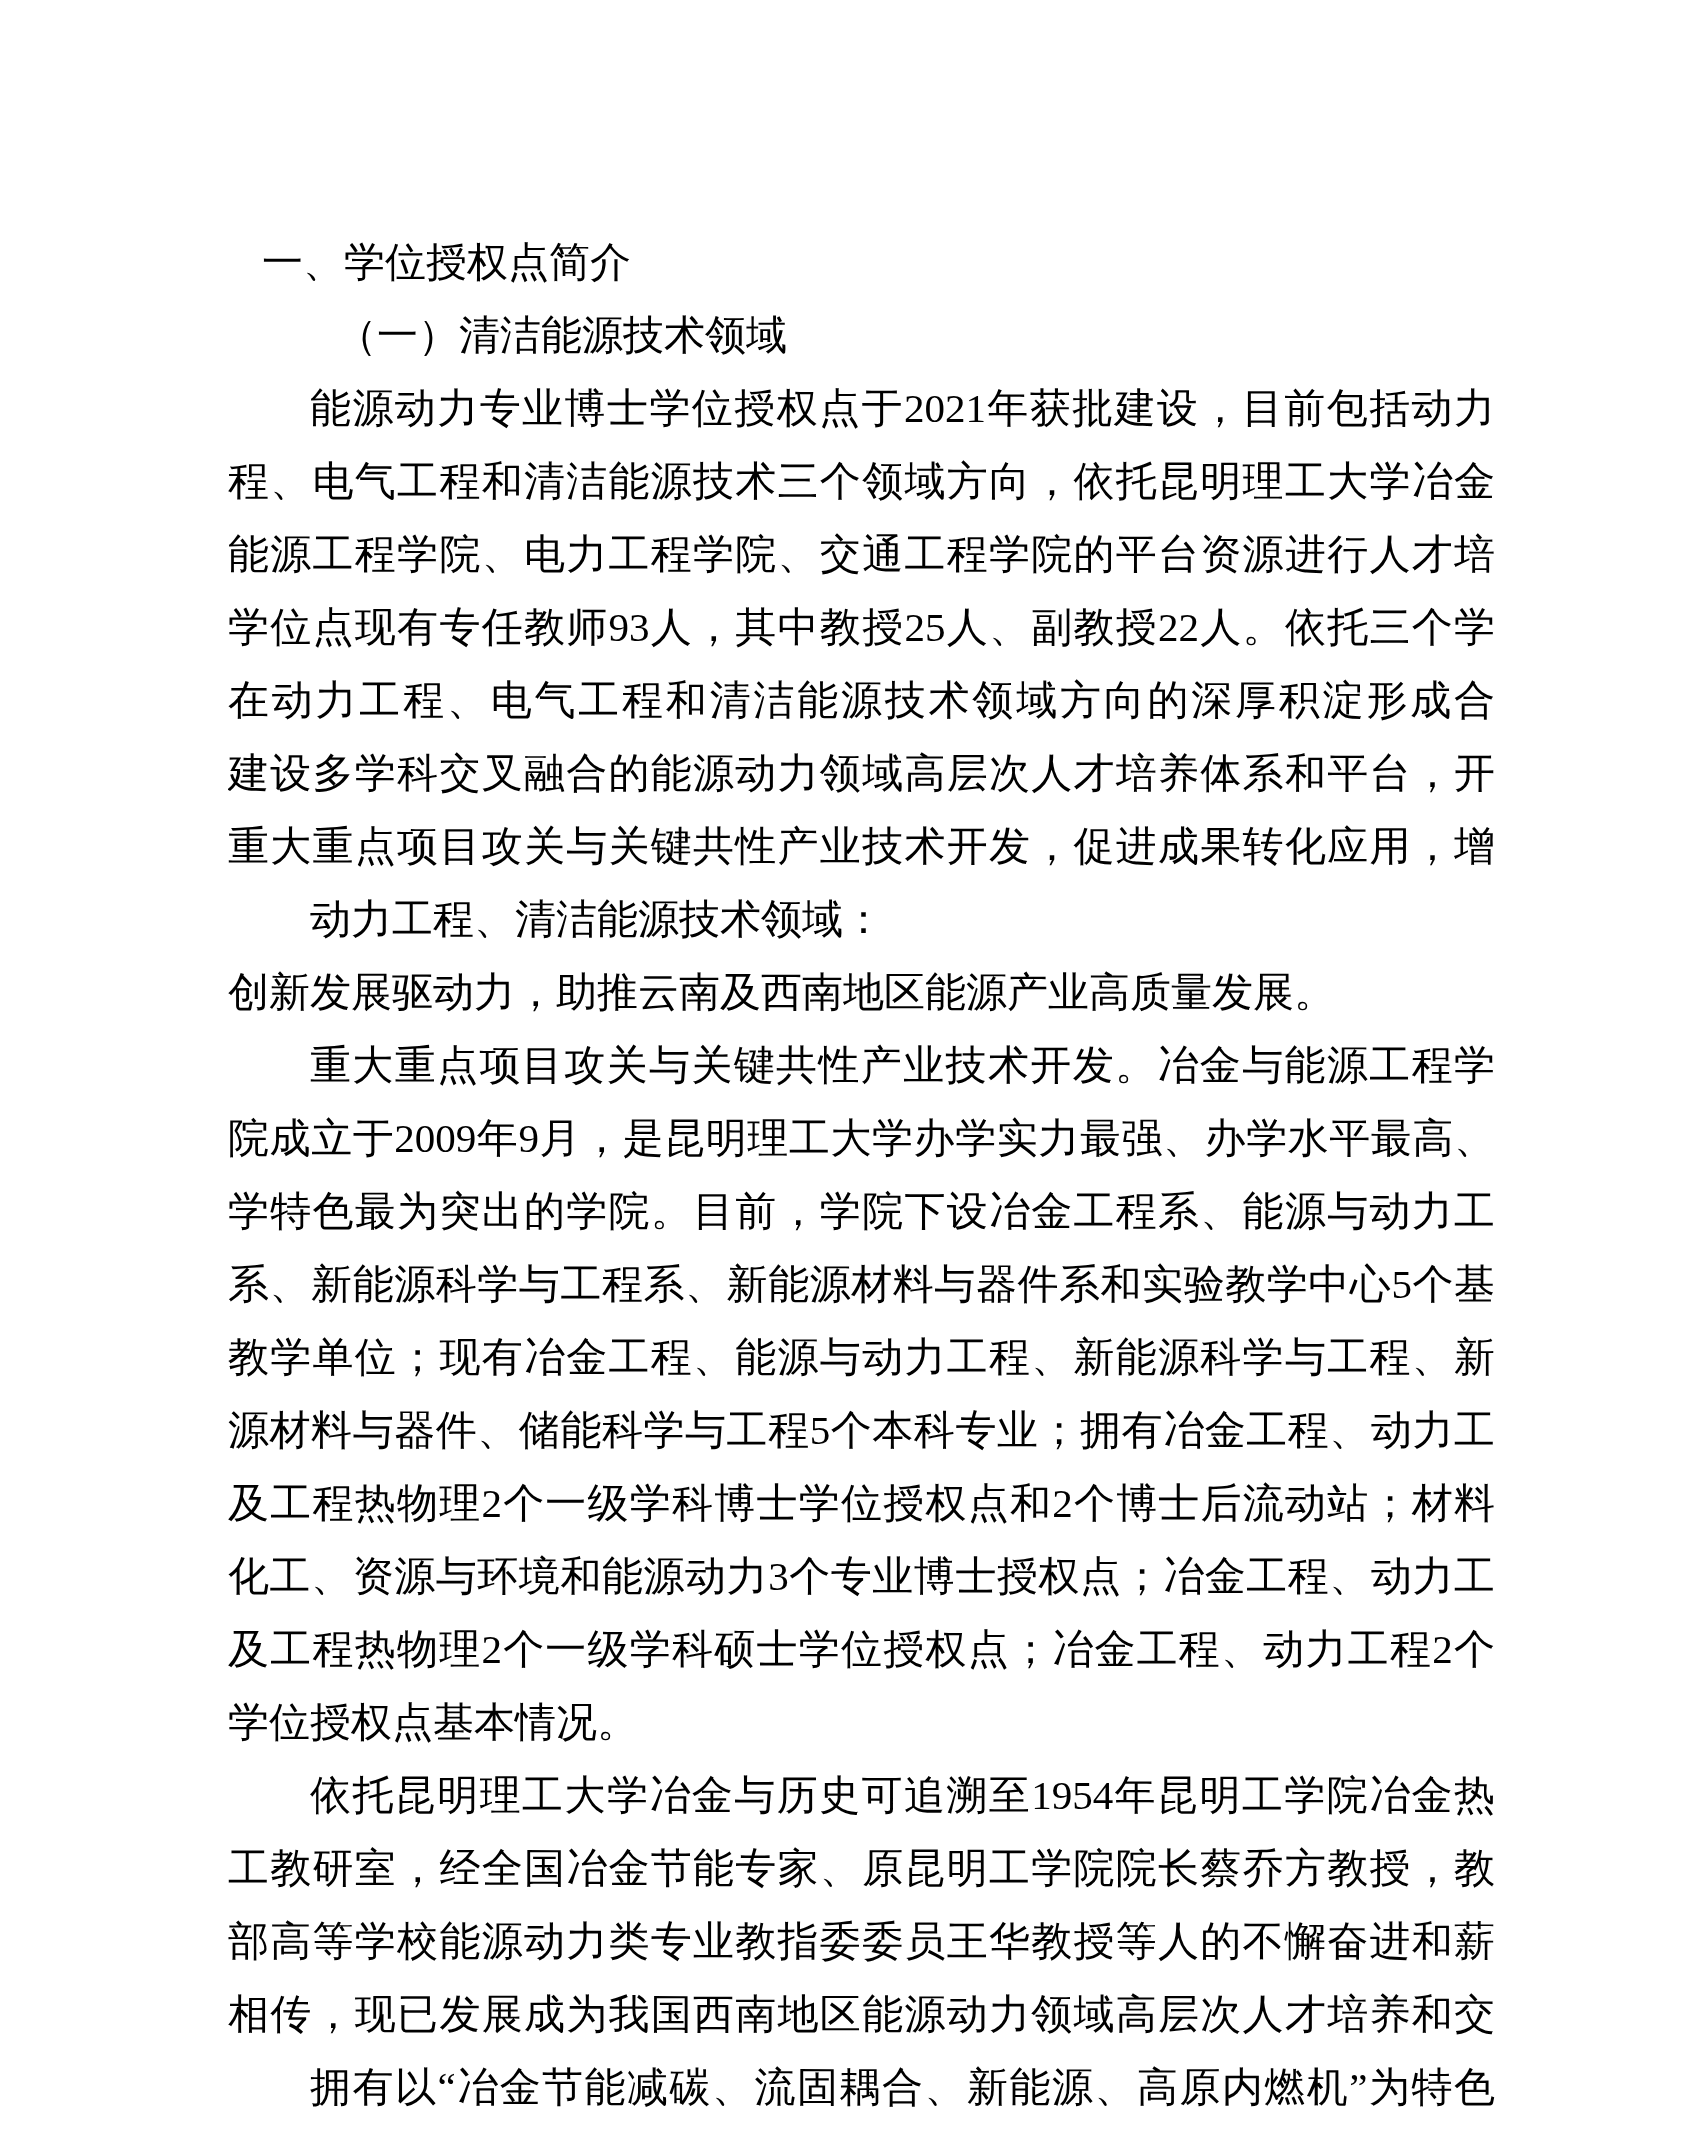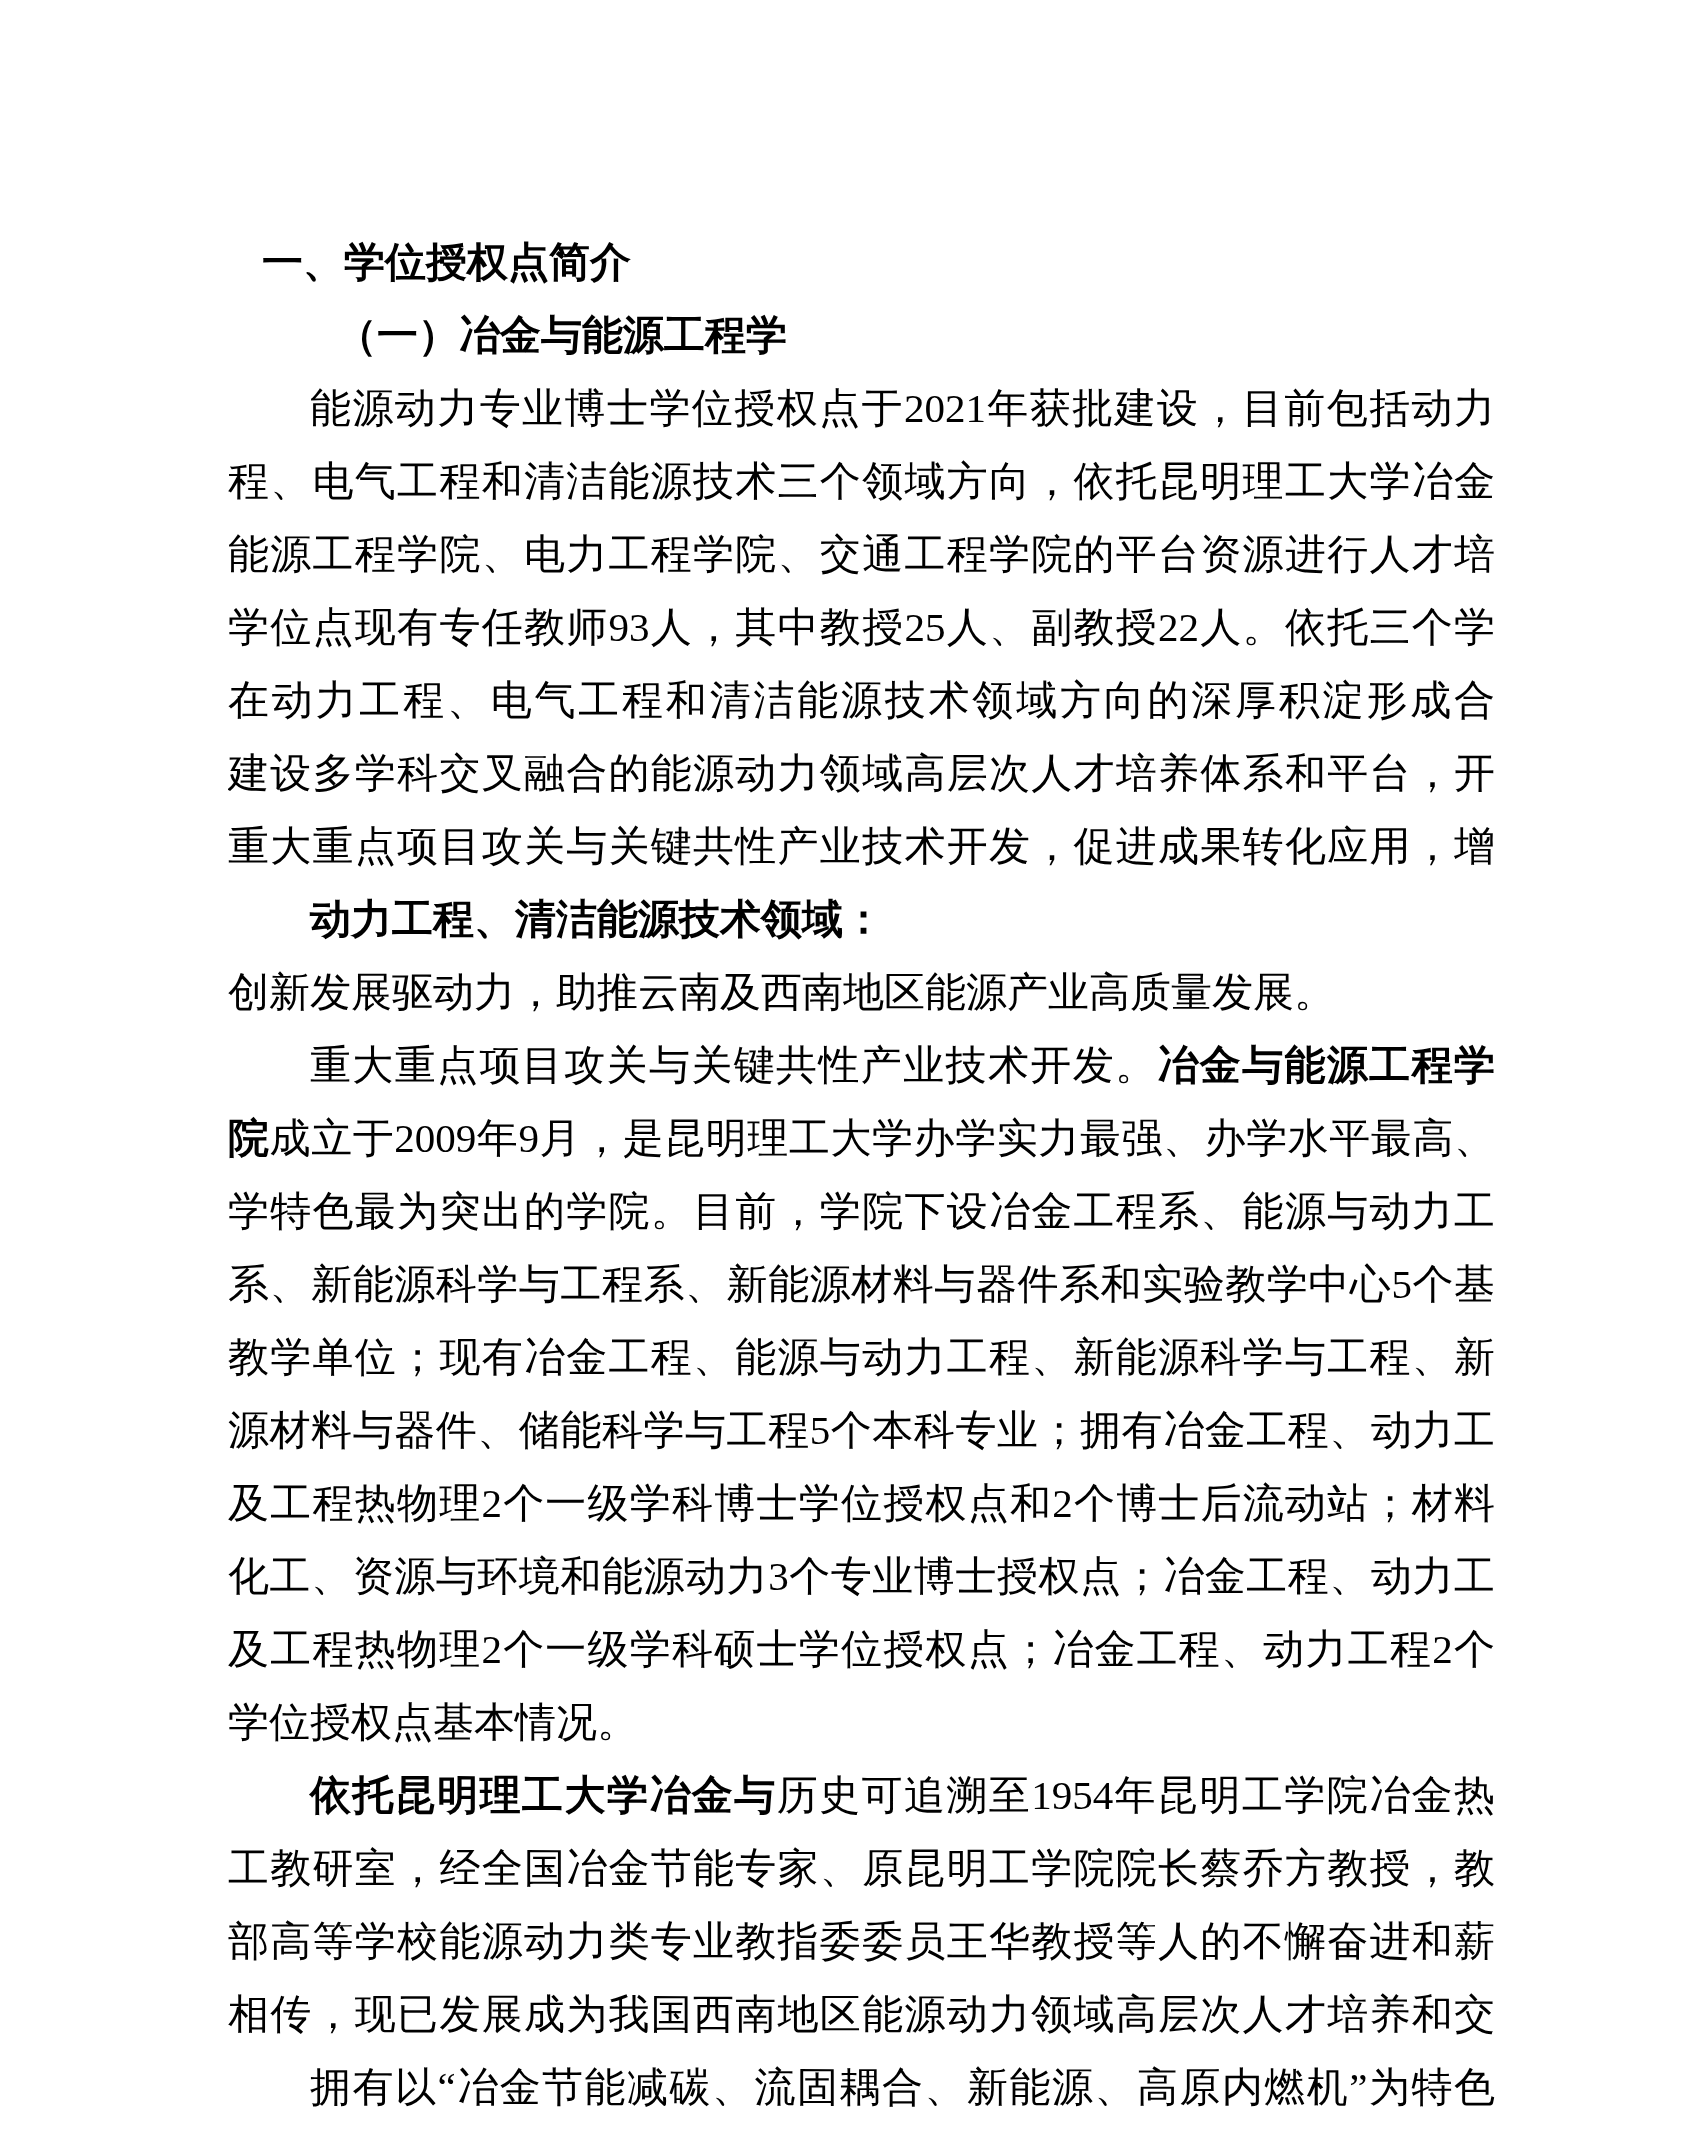--- a/index.html
+++ b/index.html
@@ -23,37 +23,37 @@
     top: 226px;
     width: 1267px;
   }
   .line {
     font-size: 41px;
     line-height: 73px;
     height: 73px;
     overflow: hidden;
     text-align: left;
   }
-  .line .bold { font-weight: 700; }
+  .line .bold { font-weight: 400; }
   .h1 { font-weight: 700; padding-left: 34px; }
   .h2 { font-weight: 700; padding-left: 108px; }
   .indent { text-indent: 82px; }
   .justify {
     text-align: justify;
     text-align-last: justify;
     text-justify: inter-character;
   }
 </style>
 </head>
 <body>
 
 <div class="page">
   <div class="content">
       <div class="line h1"><span class="bold">一、学位授权点简介</span></div>
-      <div class="line h2"><span class="bold">（一）冶金与能源工程学</span></div>
+      <div class="line h2"><span class="bold">（一）清洁能源技术领域</span></div>
       <div class="line indent justify"><span>能源动力专业博士学位授权点于2021年获批建设，目前包括动力工</span></div>
       <div class="line justify"><span>程、电气工程和清洁能源技术三个领域方向，依托昆明理工大学冶金与</span></div>
       <div class="line justify"><span>能源工程学院、电力工程学院、交通工程学院的平台资源进行人才培养。</span></div>
       <div class="line justify"><span>学位点现有专任教师93人，其中教授25人、副教授22人。依托三个学院</span></div>
       <div class="line justify"><span>在动力工程、电气工程和清洁能源技术领域方向的深厚积淀形成合力，</span></div>
       <div class="line justify"><span>建设多学科交叉融合的能源动力领域高层次人才培养体系和平台，开展</span></div>
       <div class="line justify"><span>重大重点项目攻关与关键共性产业技术开发，促进成果转化应用，增强</span></div>
       <div class="line indent"><span class="bold">动力工程、清洁能源技术领域：</span></div>
       <div class="line"><span>创新发展驱动力，助推云南及西南地区能源产业高质量发展。</span></div>
       <div class="line indent justify"><span>重大重点项目攻关与关键共性产业技术开发。</span><span class="bold">冶金与能源工程学</span></div>

